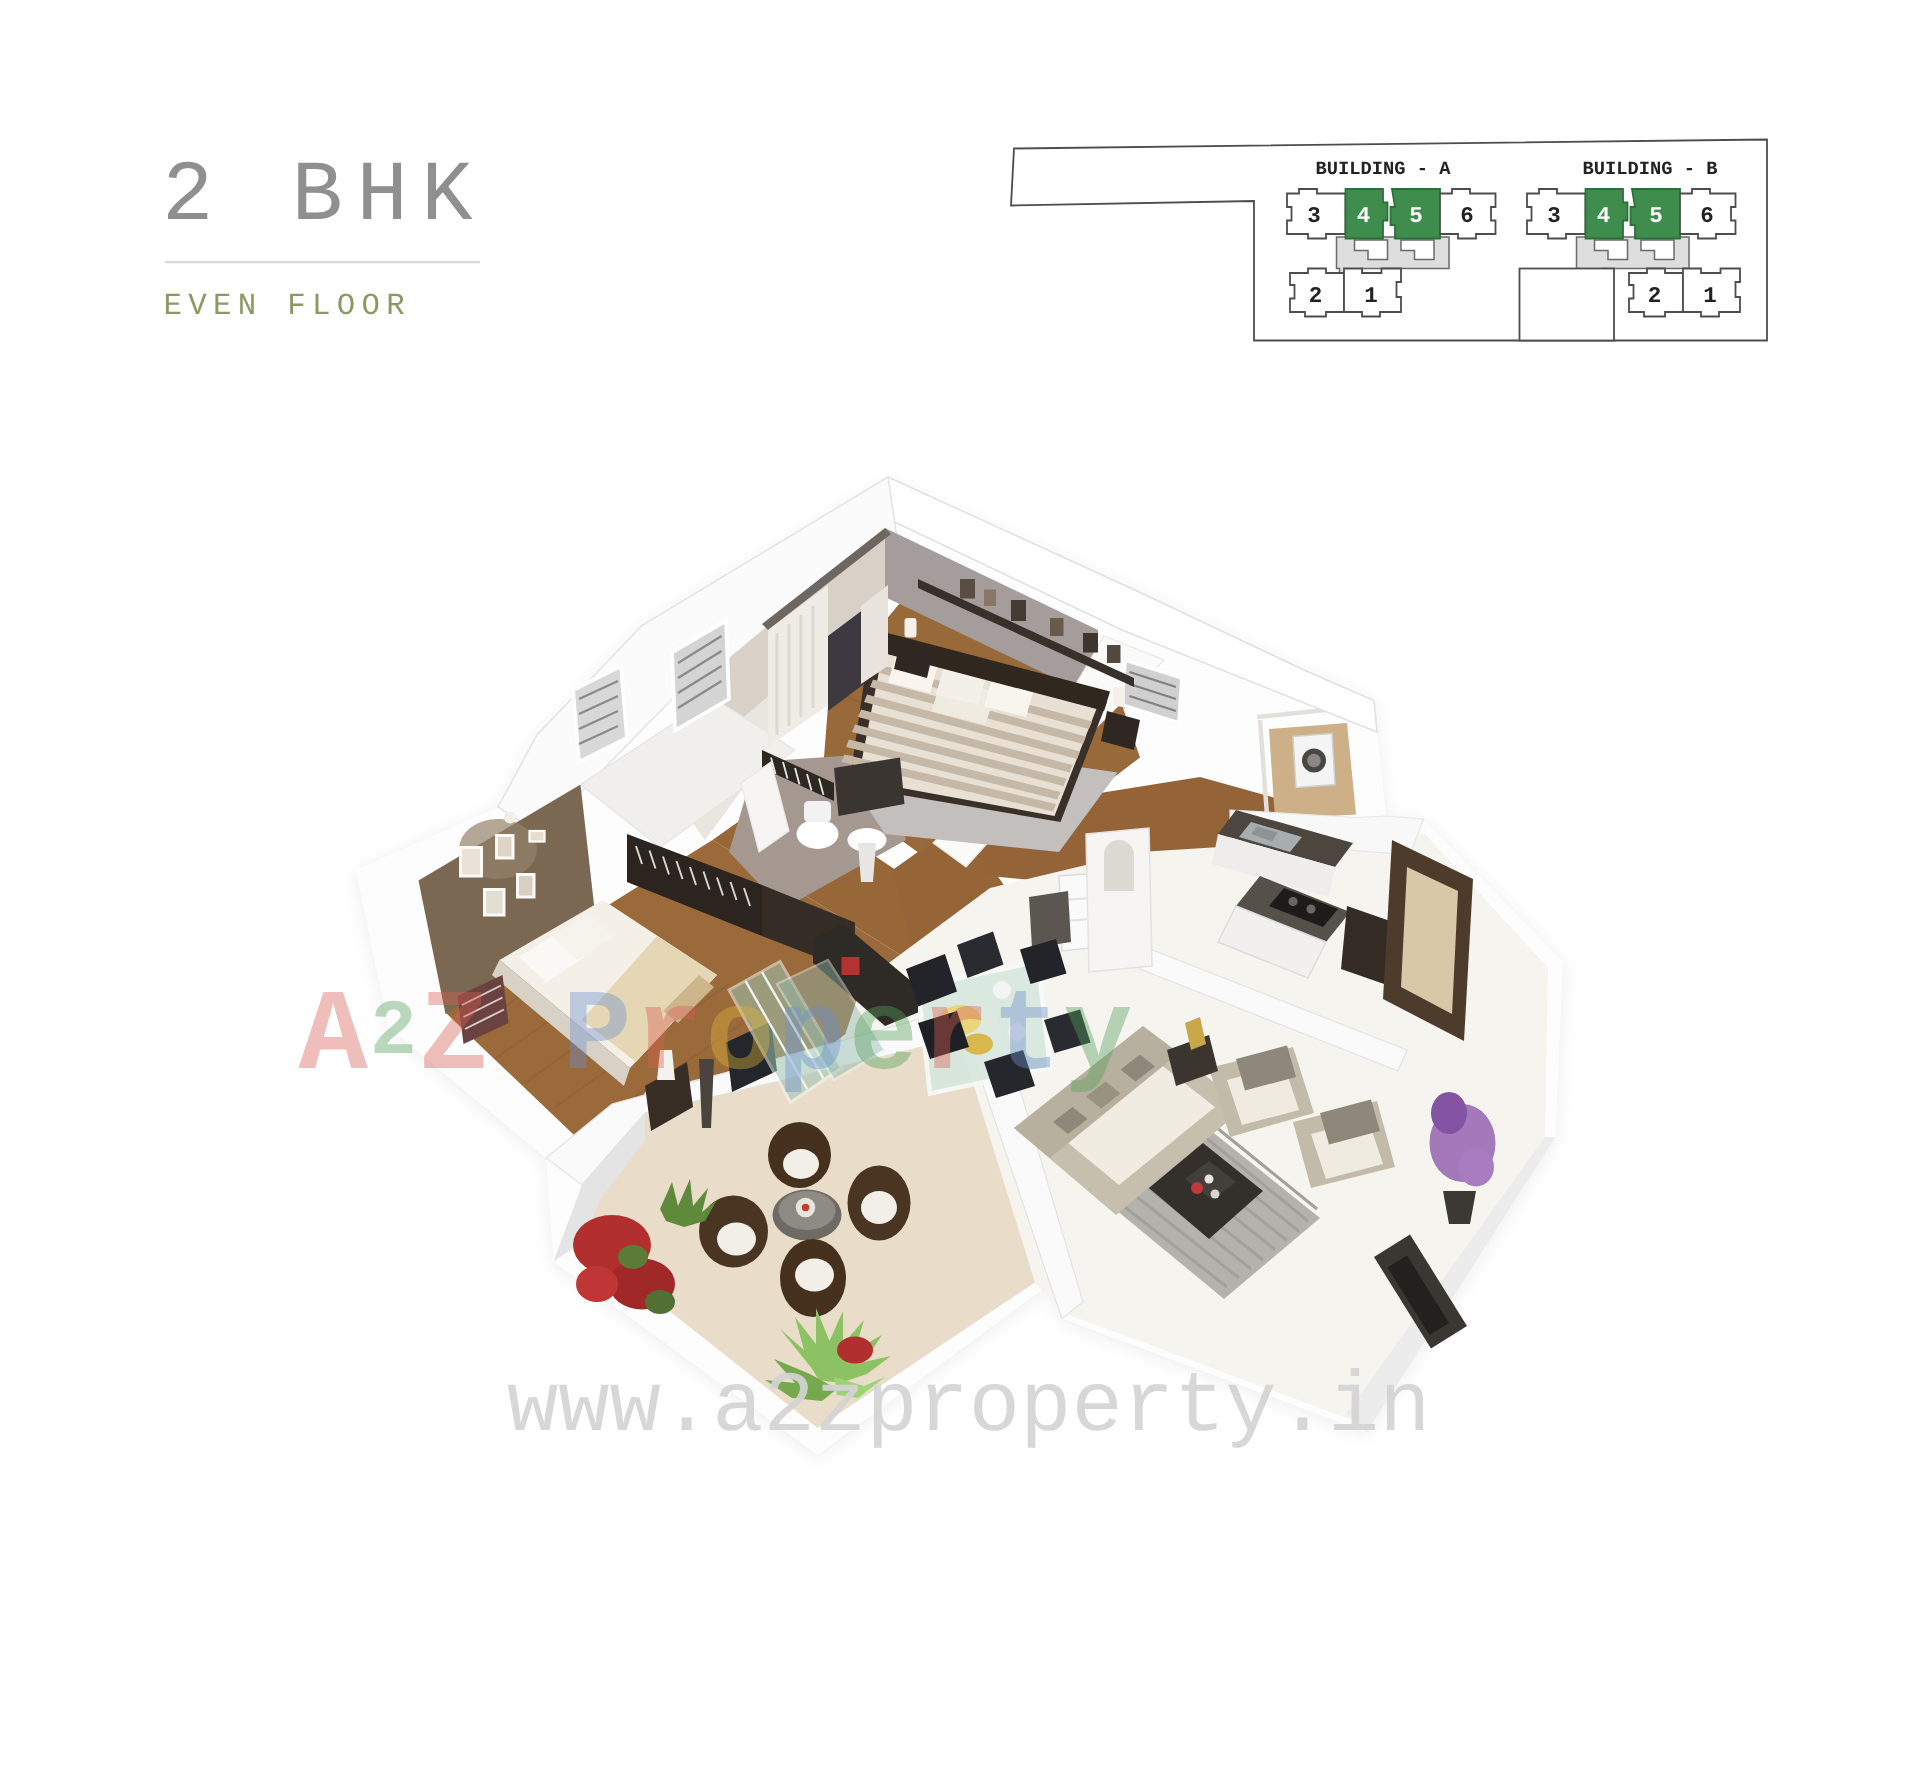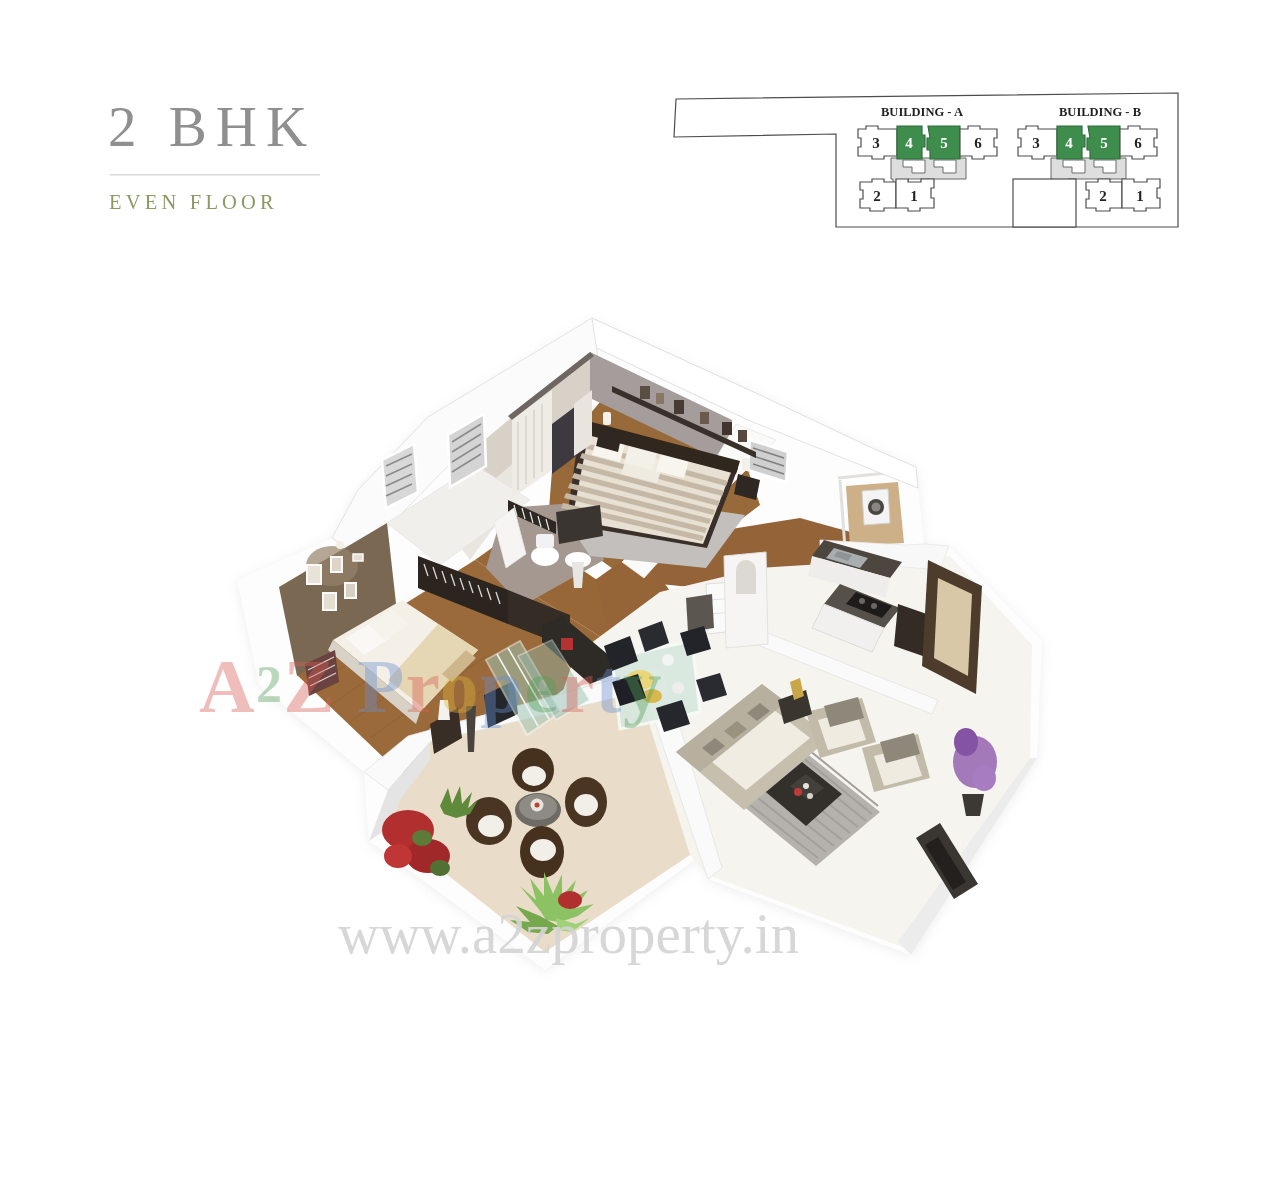--- a/index.html
+++ b/index.html
@@ -1,17 +1,17 @@
 <!DOCTYPE html>
 <html><head>
 <meta charset="utf-8">
 <style>
 html,body{margin:0;padding:0;background:#ffffff;}
 #page{position:relative;width:1280px;height:1182px;background:#ffffff;overflow:hidden;
-font-family:Liberation Serif, serif;}
+font-family:Liberation Mono, monospace;}
 svg{position:absolute;top:0;left:0;}
 </style>
 </head>
 <body>
 <div id="page">
 <svg width="1280" height="1182" viewBox="0 0 1280 1182">
 <defs>
 <filter id="soft" x="-20%" y="-20%" width="140%" height="140%">
           <feGaussianBlur stdDeviation="6"></feGaussianBlur>
         </filter>

